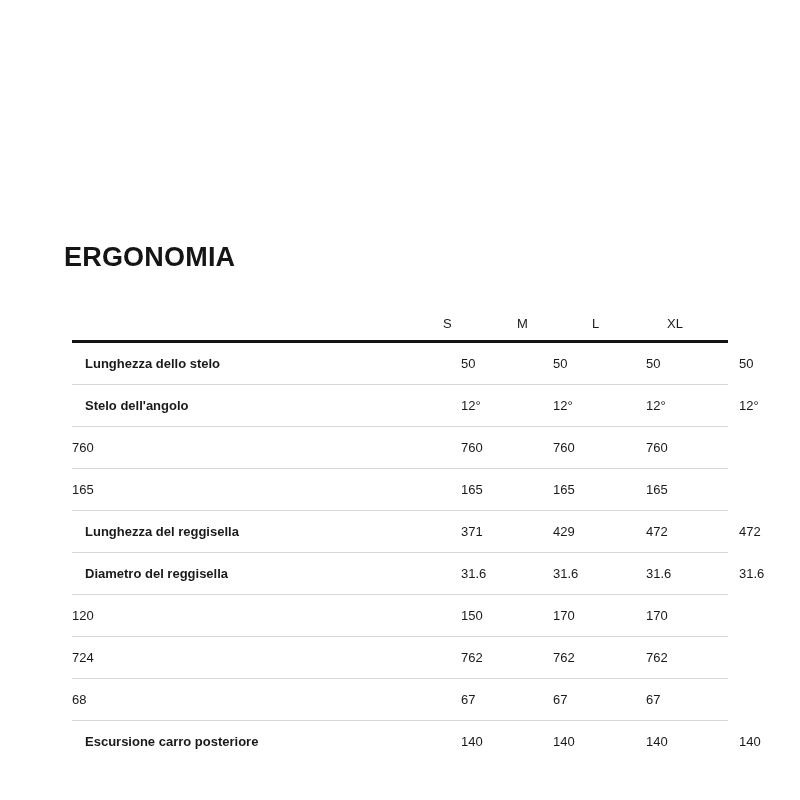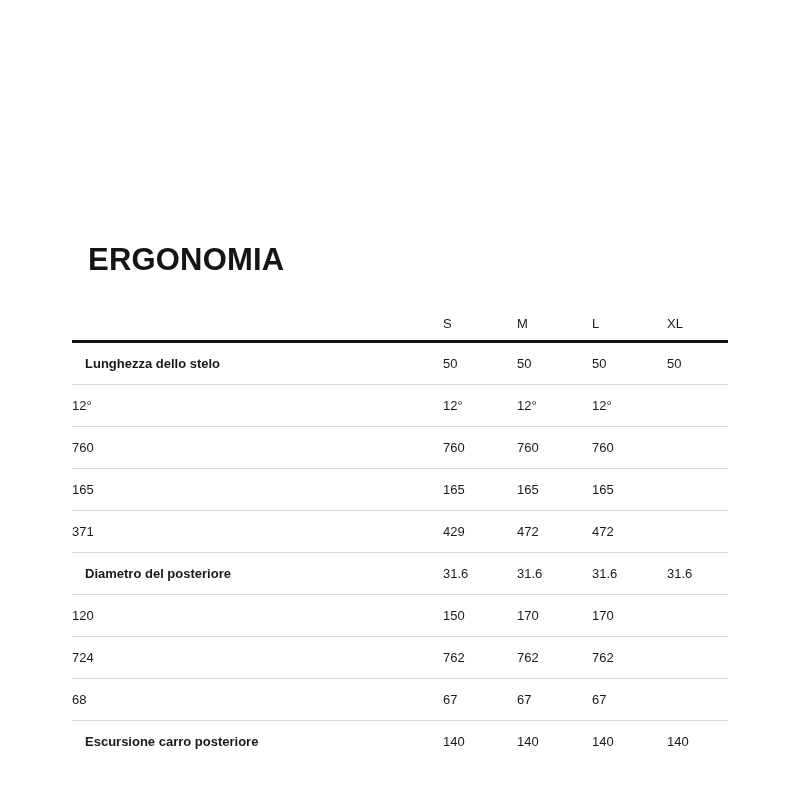--- a/index.html
+++ b/index.html
@@ -13,24 +13,24 @@
     -webkit-font-smoothing: antialiased;
   }
   .page {
     position: relative;
     width: 800px;
     height: 800px;
     overflow: hidden;
   }
   .page-title {
     position: absolute;
-    left: 88px;
+    left: 64px;
     top: 244px;
     margin: 0;
-    font-size: 31px;
+    font-size: 27px;
     font-weight: 700;
     letter-spacing: 0.2px;
     line-height: 1;
     color: #151515;
   }
   .spec-table {
     position: absolute;
     left: 72px;
     top: 307px;
     width: 656px;
@@ -41,20 +41,21 @@
     align-items: center;
     height: 33px;
     border-bottom: 3px solid #131313;
   }
   .row {
     display: grid;
     grid-template-columns: 371px 74px 75px 75px auto;
     align-items: center;
     height: 41px;
     border-bottom: 1px solid #d8d8d8;
+    gap: 18px;
   }
   .row:last-child {
     border-bottom: none;
   }
   .cell {
     font-size: 13px;
     line-height: 1;
     white-space: nowrap;
   }
   .label-col {
@@ -88,45 +89,47 @@
     <div id="rows">
 
     <div class="row">
           <div class="cell label-col">Lunghezza dello stelo</div>
           <div class="cell size-col">50</div>
           <div class="cell size-col">50</div>
           <div class="cell size-col">50</div>
           <div class="cell size-col">50</div>
         </div>
         <div class="row">
+          <div class="cell label-col">Stelo dell'angolo</div>
           <div class="cell size-col">12°</div>
           <div class="cell size-col">12°</div>
           <div class="cell size-col">12°</div>
           <div class="cell size-col">12°</div>
         </div>
         <div class="row">
           <div class="cell size-col">760</div>
           <div class="cell size-col">760</div>
           <div class="cell size-col">760</div>
           <div class="cell size-col">760</div>
         </div>
         <div class="row">
           <div class="cell size-col">165</div>
           <div class="cell size-col">165</div>
           <div class="cell size-col">165</div>
           <div class="cell size-col">165</div>
         </div>
         <div class="row">
+          <div class="cell label-col">Lunghezza del reggisella</div>
           <div class="cell size-col">371</div>
           <div class="cell size-col">429</div>
           <div class="cell size-col">472</div>
           <div class="cell size-col">472</div>
         </div>
         <div class="row">
-          <div class="cell label-col">Diametro del posteriore</div>
+          <div class="cell label-col">Diametro del reggisella</div>
           <div class="cell size-col">31.6</div>
           <div class="cell size-col">31.6</div>
           <div class="cell size-col">31.6</div>
           <div class="cell size-col">31.6</div>
         </div>
         <div class="row">
           <div class="cell size-col">120</div>
           <div class="cell size-col">150</div>
           <div class="cell size-col">170</div>
           <div class="cell size-col">170</div>

